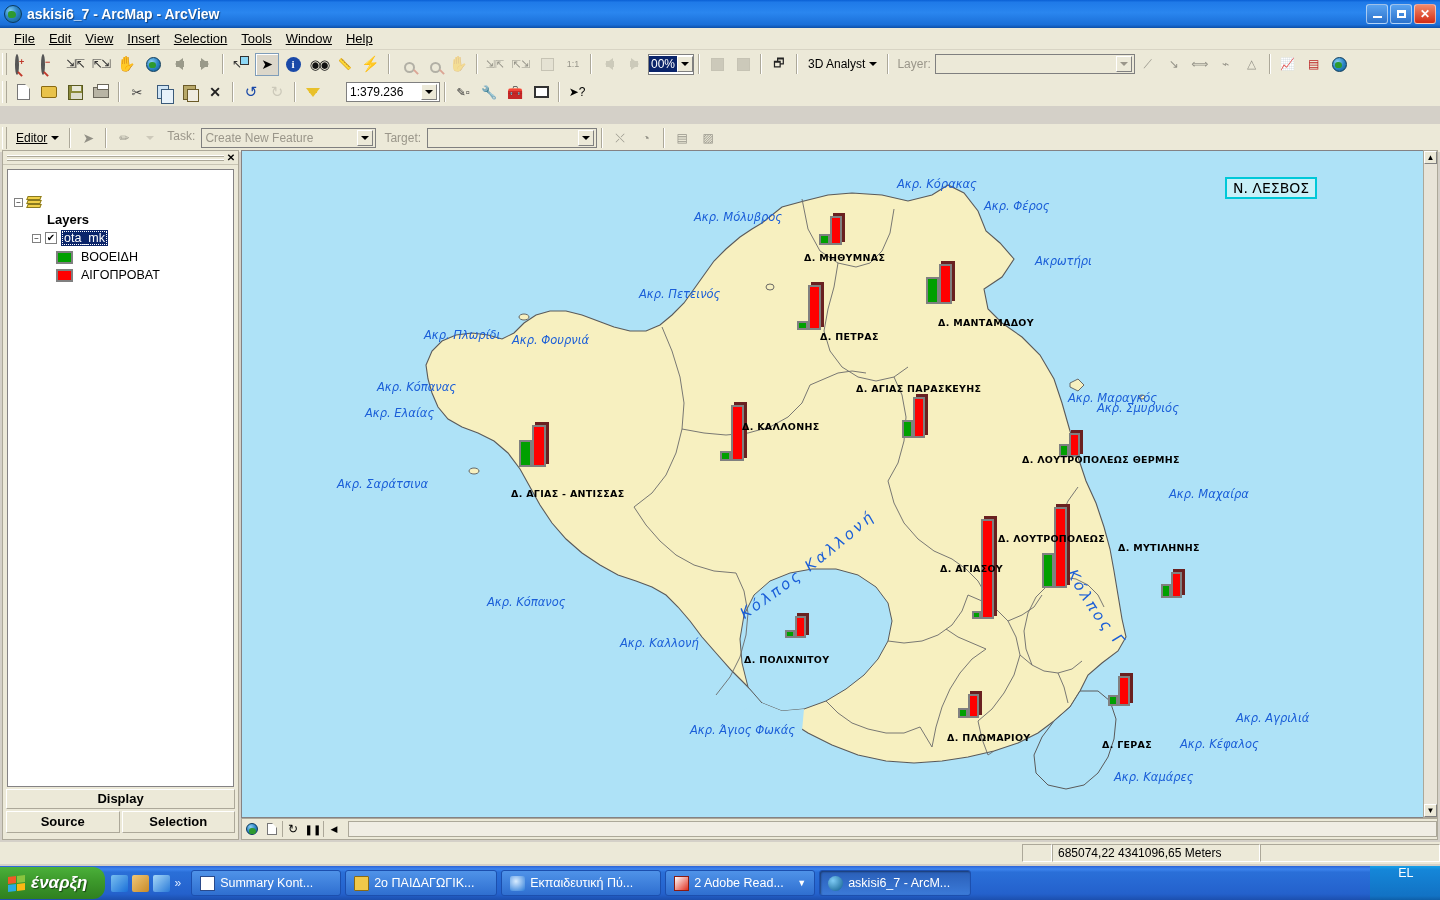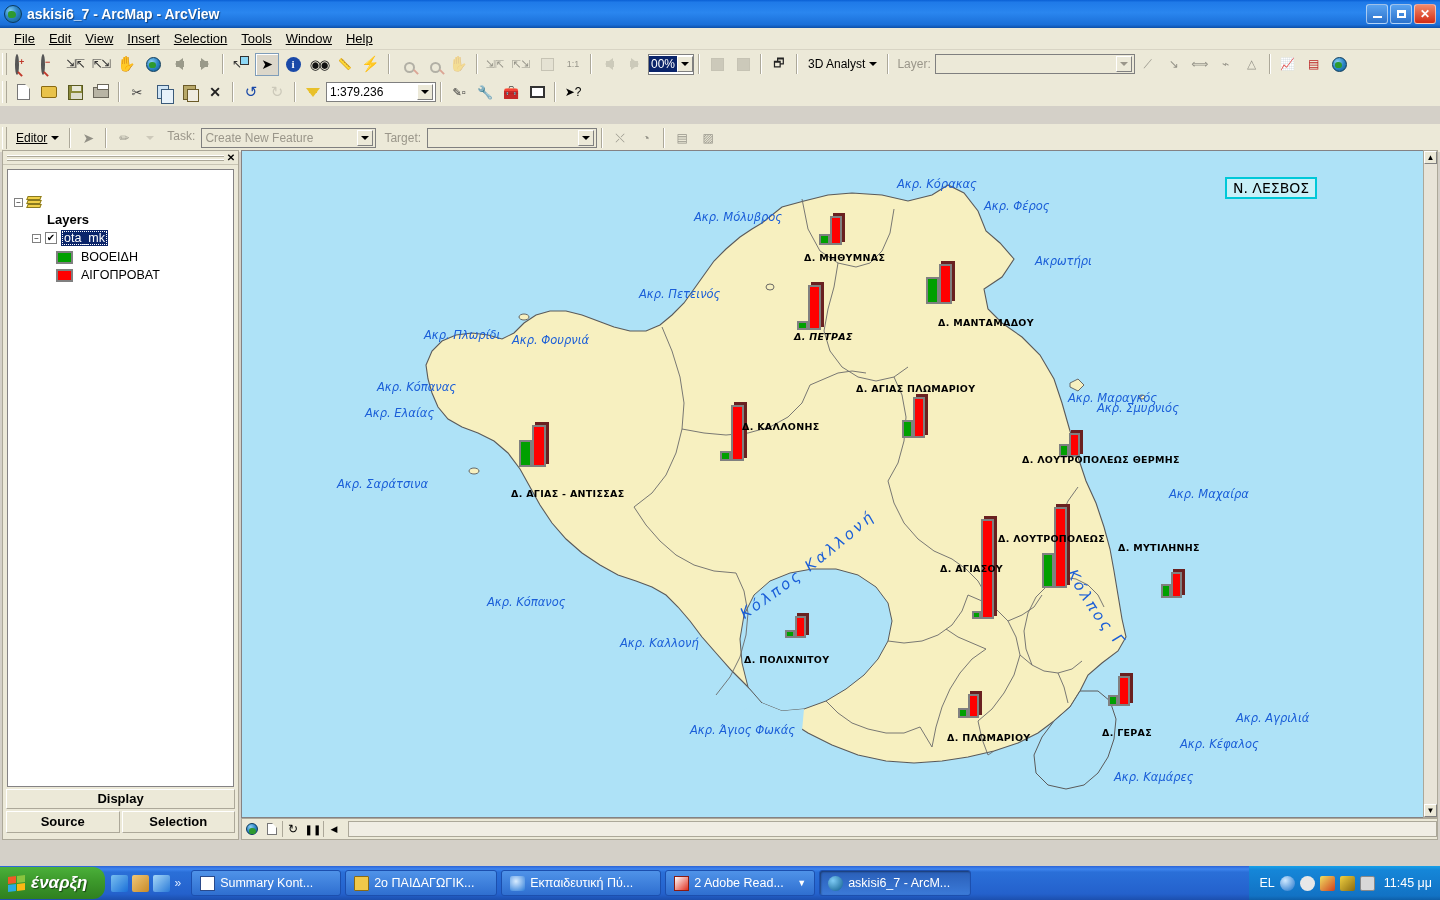--- a/index.html
+++ b/index.html
@@ -256,21 +256,21 @@
     height: 26px; display: flex; align-items: center; gap: 5px; padding: 0 8px;
     background: linear-gradient(to bottom, #4f93e8, #2f6fd0);
     border: 1px solid #1c4fae; border-radius: 3px; color: #fff; font-size: 12.5px;
     white-space: nowrap; max-width: 160px; overflow: hidden;
   }
   .task.active { background: linear-gradient(to bottom, #2a5fb8, #3b7ad8); box-shadow: inset 1px 1px 2px rgba(0,0,0,.4); }
   .task-ic { width: 15px; height: 15px; flex: none; }
   .tray {
     display: flex; align-items: center; gap: 5px; height: 34px; padding: 0 8px 0 10px;
     background: linear-gradient(to bottom, #16a0e8 0%, #1586d8 12%, #1272c4 88%, #0e5fa8 100%);
-    color: #fff; font-size: 12.5px;
+    color: #fff; font-size: 12.5px; flex-direction: column;
   }
   .tray-ic { width: 15px; height: 15px; border-radius: 2px; }
   .clock { font-size: 12.5px; color: #fff; margin-left: 4px; }
 </style>
 </head>
 <body>
 
 <div id="app">
 
   <div class="titlebar">
@@ -465,21 +465,21 @@
     <div class="tbtn">
         <span class="ic-undo">↺</span>
       </div>
     <div class="tbtn disabled">
         <span class="ic-redo">↻</span>
       </div>
     <div class="sep"></div>
     <div class="tbtn">
         <span class="ic-addlayer"></span>
       </div>
-    <div class="combo" style="width:110px;margin-left:0;">
+    <div class="combo" style="width:94px;margin-left:20px;">
       <span>1:379.236</span>
       <span class="arrow-btn">
           <span class="caret-dn"></span>
         </span>
     </div>
     <div class="sep"></div>
     <div class="tbtn">
       <span style="font-size:11px;color:#333;">✎▫</span>
     </div>
     <div class="tbtn">
@@ -689,37 +689,37 @@
           <span style="position:absolute;left:14px;top:-3px;width:12px;height:3px;background:#6a2020;"></span>
         </div>
         <div class="muni" style="left:562px;top:101px;">Δ. ΜΗΘΥΜΝΑΣ</div>
 
         <div class="bars" style="left:555px;top:134px;">
           <span style="position:relative;display:block;width:11px;height:9px;background:#00a000;border:2px solid #808080;"></span>
           <span style="position:relative;display:block;width:13px;height:45px;background:#ff0000;border:2px solid #808080;"></span>
           <span style="position:absolute;right:-3px;top:-3px;width:3px;height:45px;background:#6a2020;"></span>
           <span style="position:absolute;left:14px;top:-3px;width:13px;height:3px;background:#6a2020;"></span>
         </div>
-        <div class="muni" style="left:552px;top:180px;font-style:italic;">Δ. ΠΕΤΡΑΣ</div>
+        <div class="muni" style="left:578px;top:180px;">Δ. ΠΕΤΡΑΣ</div>
 
         <div class="bars" style="left:684px;top:113px;">
           <span style="position:relative;display:block;width:13px;height:27px;background:#00a000;border:2px solid #808080;"></span>
           <span style="position:relative;display:block;width:13px;height:40px;background:#ff0000;border:2px solid #808080;"></span>
           <span style="position:absolute;right:-3px;top:-3px;width:3px;height:40px;background:#6a2020;"></span>
           <span style="position:absolute;left:15px;top:-3px;width:13px;height:3px;background:#6a2020;"></span>
         </div>
         <div class="muni" style="left:670px;top:166px;margin-left:26px;">Δ. ΜΑΝΤΑΜΑΔΟΥ</div>
 
         <div class="bars" style="left:660px;top:246px;">
           <span style="position:relative;display:block;width:11px;height:18px;background:#00a000;border:2px solid #808080;"></span>
           <span style="position:relative;display:block;width:12px;height:41px;background:#ff0000;border:2px solid #808080;"></span>
           <span style="position:absolute;right:-3px;top:-3px;width:3px;height:41px;background:#6a2020;"></span>
           <span style="position:absolute;left:14px;top:-3px;width:12px;height:3px;background:#6a2020;"></span>
         </div>
-        <div class="muni" style="left:614px;top:232px;">Δ. ΑΓΙΑΣ ΠΛΩΜΑΡΙΟΥ</div>
+        <div class="muni" style="left:614px;top:232px;">Δ. ΑΓΙΑΣ ΠΑΡΑΣΚΕΥΗΣ</div>
 
         <div class="bars" style="left:478px;top:254px;">
           <span style="position:relative;display:block;width:11px;height:10px;background:#00a000;border:2px solid #808080;"></span>
           <span style="position:relative;display:block;width:13px;height:56px;background:#ff0000;border:2px solid #808080;"></span>
           <span style="position:absolute;right:-3px;top:-3px;width:3px;height:56px;background:#6a2020;"></span>
           <span style="position:absolute;left:14px;top:-3px;width:13px;height:3px;background:#6a2020;"></span>
         </div>
         <div class="muni" style="left:500px;top:270px;">Δ. ΚΑΛΛΟΝΗΣ</div>
 
         <div class="bars" style="left:277px;top:274px;">
@@ -777,21 +777,21 @@
           <span style="position:absolute;left:12px;top:-3px;width:11px;height:3px;background:#6a2020;"></span>
         </div>
         <div class="muni" style="left:705px;top:581px;">Δ. ΠΛΩΜΑΡΙΟΥ</div>
 
         <div class="bars" style="left:866px;top:525px;">
           <span style="position:relative;display:block;width:10px;height:11px;background:#00a000;border:2px solid #808080;"></span>
           <span style="position:relative;display:block;width:12px;height:30px;background:#ff0000;border:2px solid #808080;"></span>
           <span style="position:absolute;right:-3px;top:-3px;width:3px;height:30px;background:#6a2020;"></span>
           <span style="position:absolute;left:12px;top:-3px;width:12px;height:3px;background:#6a2020;"></span>
         </div>
-        <div class="muni" style="left:860px;top:576px;">Δ. ΓΕΡΑΣ</div>
+        <div class="muni" style="left:860px;top:588px;">Δ. ΓΕΡΑΣ</div>
       </div>
     </div>
   </div>
 
   <div class="map-vscroll">
     <div class="sb-btn">
         <span style="font-size:8px;">▲</span>
       </div>
     <div class="sb-btn" style="position:absolute;bottom:0;">
         <span style="font-size:8px;">▼</span>
@@ -812,20 +812,26 @@
     <div class="hbtn">
         <span style="font-size:10px;">❚❚</span>
       </div>
     <div style="width:1px;height:16px;background:#aca899;"></div>
     <div class="hbtn">
         <span style="font-size:9px;">◀</span>
       </div>
     <div class="hscroll-track"></div>
   </div>
 
+  <div class="statusbar">
+    <div class="status-pane" style="flex:1;border:none;"></div>
+    <div class="status-pane" style="width:30px;"></div>
+    <div class="status-pane" style="width:208px;justify-content:flex-start;">685074,22  4341096,65 Meters</div>
+    <div class="status-pane" style="width:180px;"></div>
+  </div>
 
   <div class="taskbar">
     <div class="start-btn">
       <span class="start-flag">
           <i></i>
           <i></i>
           <i></i>
           <i></i>
         </span>
       <span>έναρξη</span>

